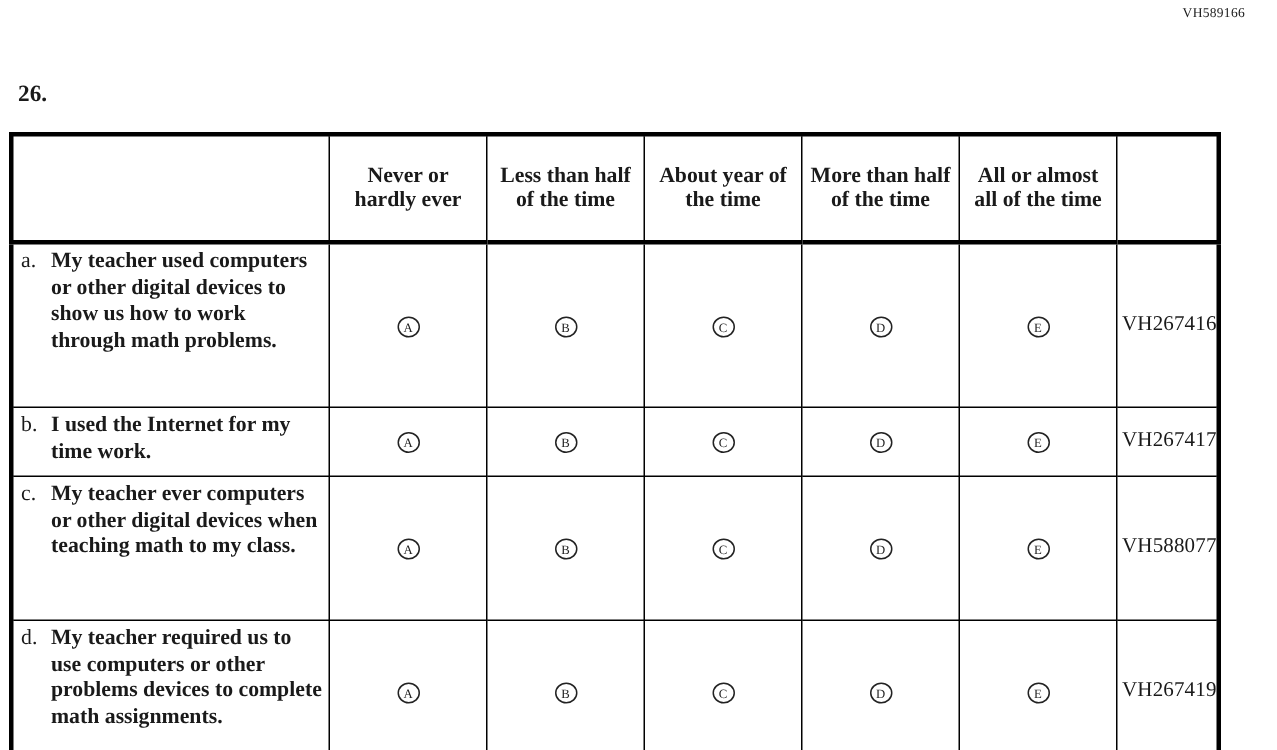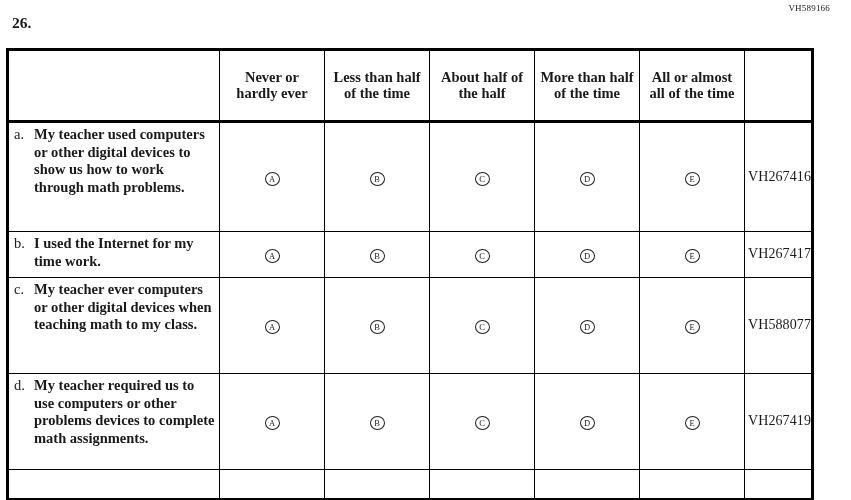--- a/index.html
+++ b/index.html
@@ -22,20 +22,21 @@
     display: flex;
     align-items: flex-start;
     padding: 13px 20px 0 12px;
     font-weight: bold;
     font-size: 15.5px;
     line-height: 1.28;
     max-width: 740px;
   }
   .qnum {
     flex: 0 0 30px;
+    margin-top: 40px;
   }
   .qtext {
     flex: 1 1 auto;
   }
   table.response {
     border-collapse: collapse;
     margin: 15px 0 0 6px;
     table-layout: fixed;
     border: 3px solid #000;
   }
@@ -112,21 +113,21 @@
     <col style="width:105px">
     <col style="width:105px">
     <col style="width:105px">
     <col style="width:56px">
   </colgroup>
   <thead>
     <tr>
       <th class="stub"></th>
       <th>Never or hardly ever</th>
       <th>Less than half of the time</th>
-      <th>About half of the half</th>
+      <th>About year of the time</th>
       <th>More than half of the time</th>
       <th>All or almost all of the time</th>
       <th></th>
     </tr>
   </thead>
   <tbody>
     <tr class="row-a">
       <td class="stub">
         <div class="stub-inner">
           <span class="row-letter">a.</span>

